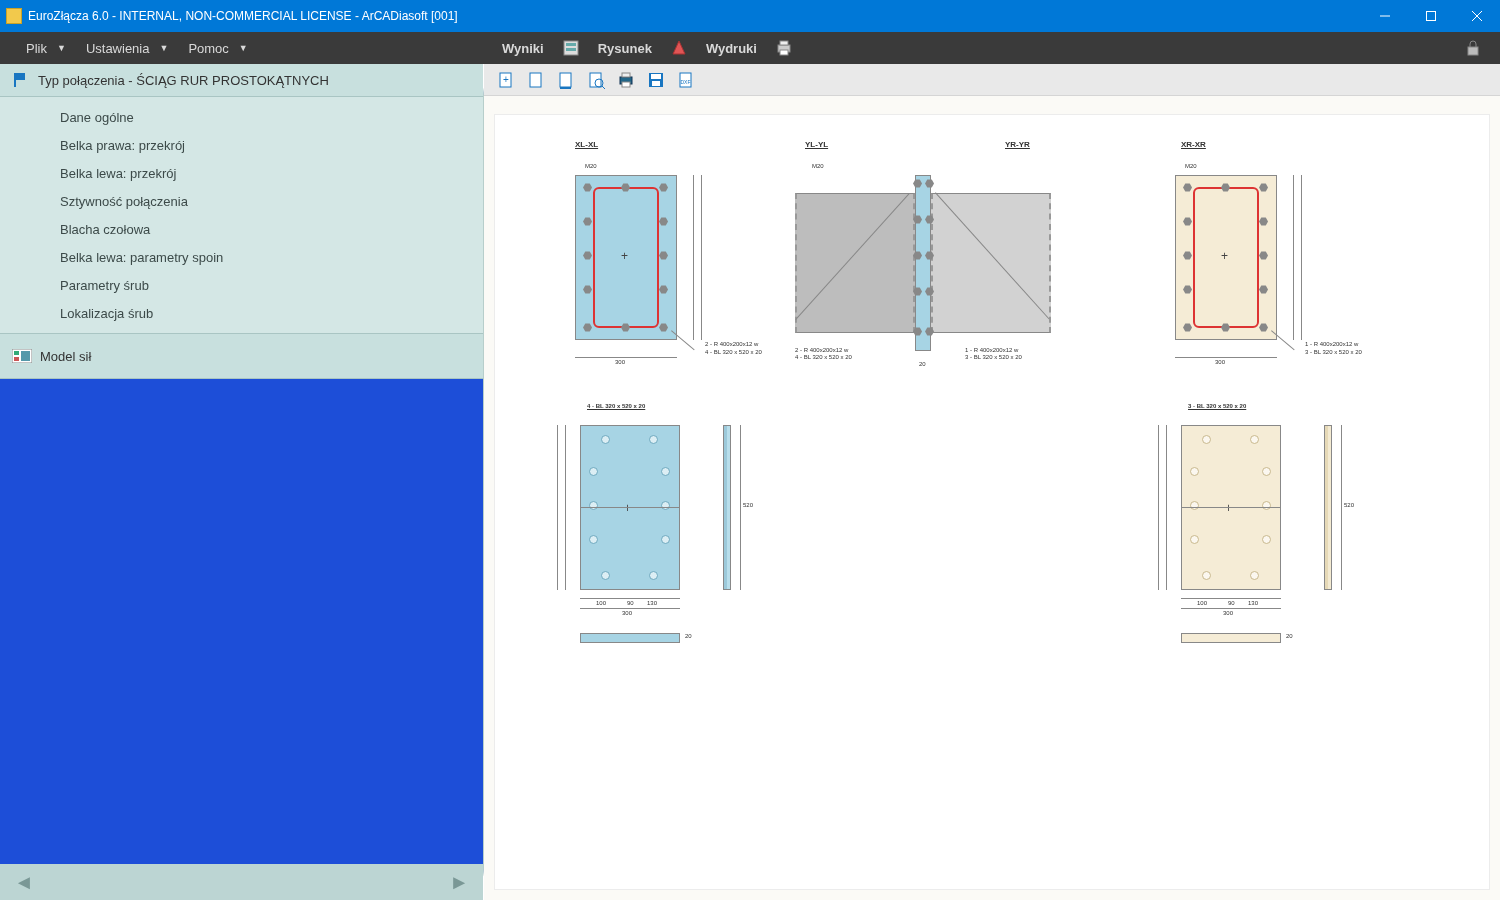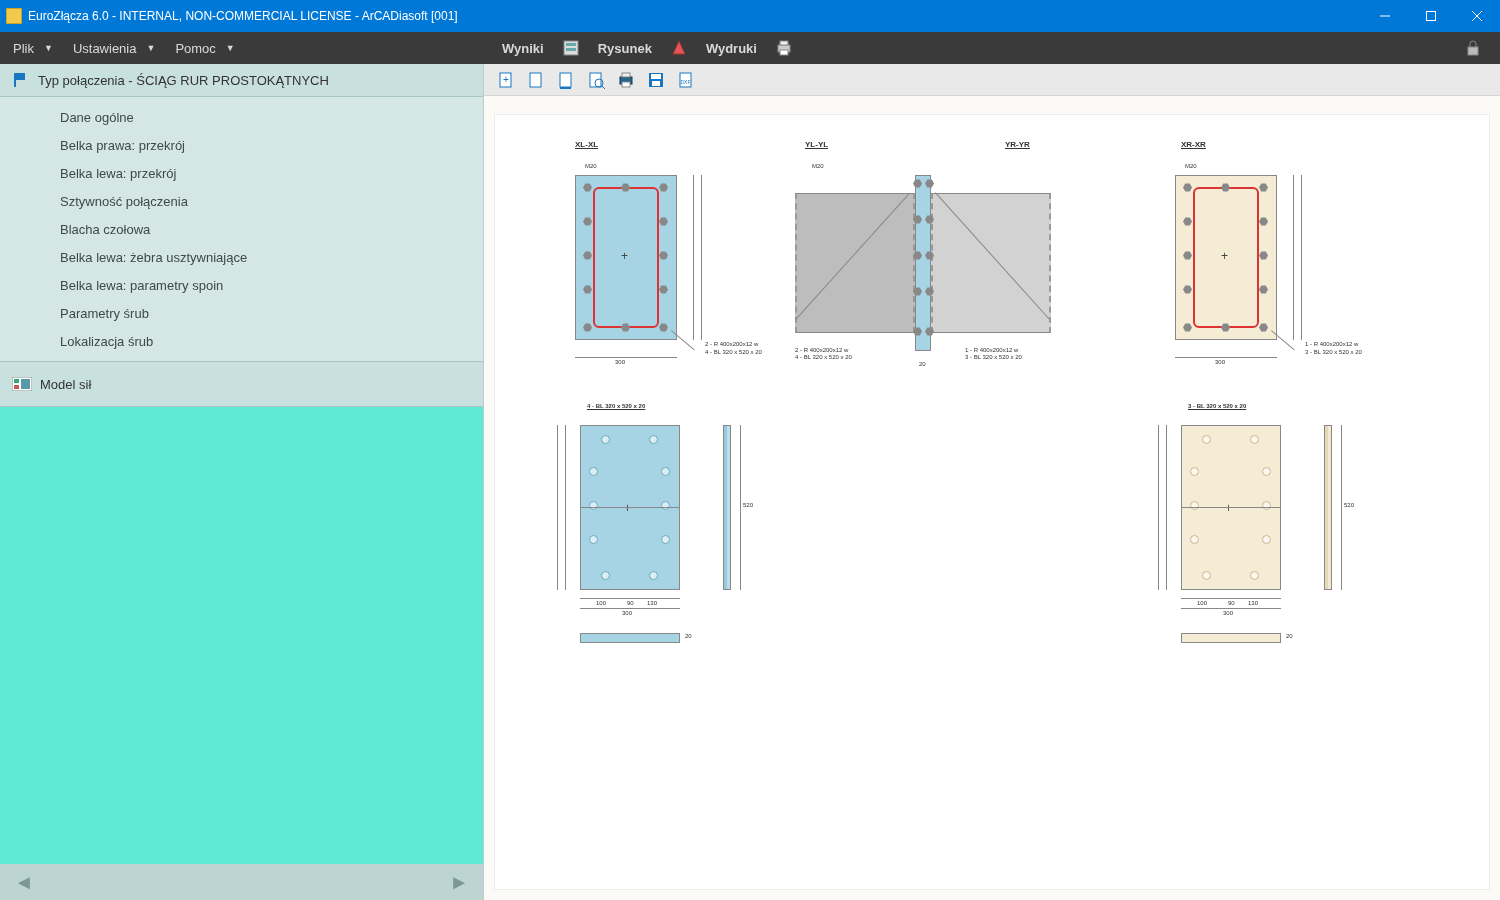--- a/index.html
+++ b/index.html
@@ -6,29 +6,29 @@
   html,body { width:1500px; height:900px; font-family: "Segoe UI", Arial, sans-serif; overflow:hidden; background:#fff;}
   
   .titlebar { width:100%; height:32px; background:#0078d7; color:#fff; display:flex; align-items:center; justify-content:space-between; font-size:12px;}
   .titlebar .left { display:flex; align-items:center; padding-left:6px;}
   .titlebar .left .icon { width:16px; height:16px; background:#f2c94c; margin-right:6px; border:1px solid #c9a227;}
   .titlebar .wincontrols { display:flex; }
   .titlebar .wincontrols .wc { width:46px; height:32px; display:flex; align-items:center; justify-content:center; }
   .wc svg { stroke:#fff; stroke-width:1; fill:none;}
   
   .menubar { width:100%; height:32px; background:#3a3a3a; color:#d9d9d9; display:flex; font-size:13px;}
-  .menubar .menu-left { width:484px; display:flex; align-items:center; padding-left:3px;}
+  .menubar .menu-left { width:484px; display:flex; align-items:center; padding-left:16px;}
   .menubar .menu-right { flex:1; display:flex; align-items:center; padding-left:8px; position:relative;font-weight:bold;}
   .menubar .mitem { padding:0 10px; height:32px; display:flex; align-items:center; cursor:default;}
   .menubar .caret { margin-left:10px; font-size:9px; }
   .menubar .micon { width:18px; height:18px; margin:0 8px; }
   .menubar .lock { position:absolute; right:10px; top:7px;}
   
   .body { display:flex; width:100%; height:calc(900px - 64px);}
-  .sidebar { width:484px; height:100%; background:#5eead4; display:flex; flex-direction:column; border-right:1px solid #b7cecb;}
+  .sidebar { width:484px; height:100%; background:#1d4ed8; display:flex; flex-direction:column; border-right:1px solid #b7cecb;border-radius:31px;}
   .sidebar .section-a { height:33px; display:flex; align-items:center; padding-left:12px; font-size:13px; color:#333; border-bottom:1px solid #a9c5c3; background:#c8e0de;}
   .sidebar .section-a .flag { width:18px; height:18px; margin-right:8px;}
   .sidebar .list { flex:0 0 auto; background:#d4e7e5; padding:6px 0;}
   .sidebar .list .litem { height:28px; display:flex; align-items:center; padding-left:60px; font-size:13px; color:#3c4a49; cursor:default;}
   .sidebar .section-b { height:46px; display:flex; align-items:center; padding-left:12px; font-size:13px; color:#333; border-top:1px solid #a9c5c3; border-bottom:1px solid #a9c5c3; background:#c8e0de;}
   .sidebar .section-b .sicon { width:20px; height:14px; margin-right:8px;}
   .sidebar .filler { flex:1;}
   .sidebar .navarrows { height:36px; background:#bcd5d3; display:flex; align-items:center; justify-content:space-between; padding:0 14px;}
   .sidebar .navarrows .arr { color:#7a9896; font-size:20px;}
   
@@ -147,23 +147,20 @@
           <span>Belka prawa: przekrój</span>
         </div>
       <div class="litem">
           <span>Belka lewa: przekrój</span>
         </div>
       <div class="litem">
           <span>Sztywność połączenia</span>
         </div>
       <div class="litem">
           <span>Blacha czołowa</span>
-        </div>
-      <div class="litem">
-          <span>Belka lewa: żebra usztywniające</span>
         </div>
       <div class="litem">
           <span>Belka lewa: parametry spoin</span>
         </div>
       <div class="litem">
           <span>Parametry śrub</span>
         </div>
       <div class="litem">
           <span>Lokalizacja śrub</span>
         </div>

